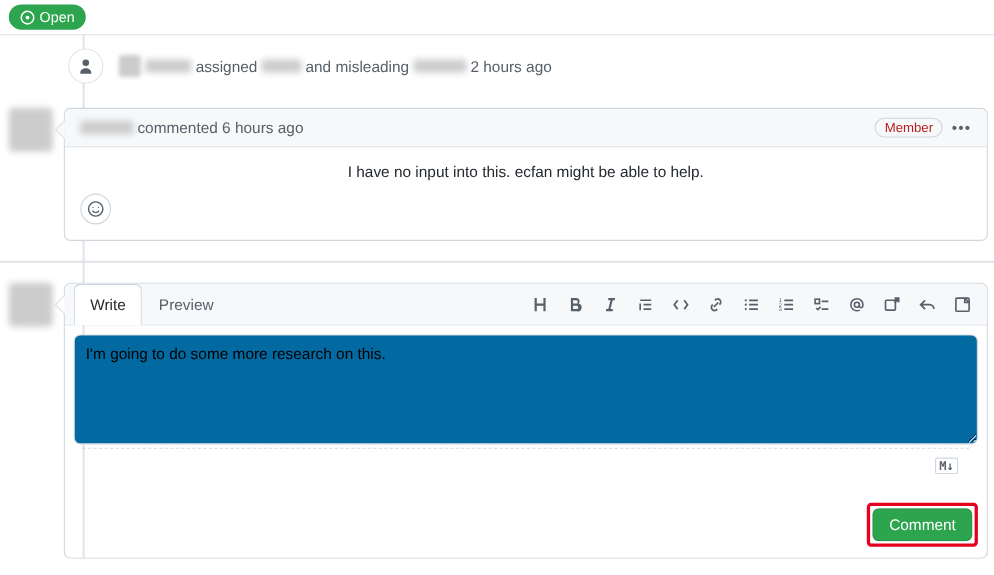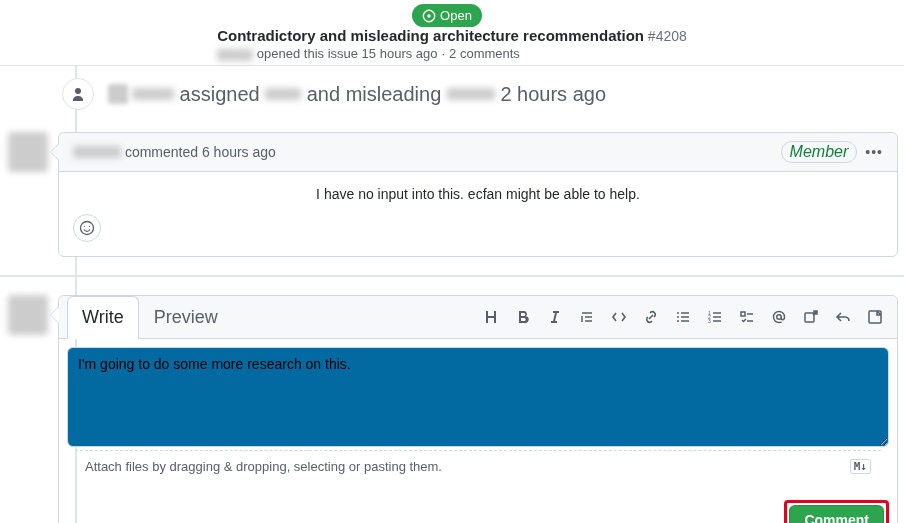--- a/index.html
+++ b/index.html
@@ -1,80 +1,70 @@
 <!DOCTYPE html>
 <html><head>
 <meta charset="utf-8">
 <style>
 * { box-sizing: border-box; margin: 0; padding: 0; }
 body { font-family: -apple-system, BlinkMacSystemFont, "Segoe UI", Helvetica, Arial, sans-serif; font-size: 14px; color: #24292e; background: #fff; }
-.header { display: flex; align-items: center; padding: 4px 8px; border-bottom: 1px solid #e1e4e8; flex-direction: column; }
+.header { display: flex; align-items: center; padding: 4px 8px; border-bottom: 1px solid #e1e4e8; }
 .status-badge { display: inline-flex; align-items: center; background: #2da44e; color: #fff; padding: 4px 10px; border-radius: 18px; font-weight: 500; font-size: 13px; margin-right: 10px; }
 .status-badge svg { margin-right: 4px; }
 .header-text { flex:1; }
 .issue-title { font-size: 15px; font-weight: 600; }
 .issue-num { color: #6a737d; font-weight: 400; }
 .subhead { font-size: 13px; color: #586069; margin-top: 2px; }
 .blur { filter: blur(3px); background: #ccc; color: transparent; display: inline-block; height: 12px; border-radius: 2px; vertical-align: middle; }
 .main { position: relative; padding-left: 58px; padding-right: 6px; }
 .timeline-line { position: absolute; left: 75px; top: 0; bottom: 0; width: 2px; background: #e1e4e8; }
-.timeline-item { display: flex; align-items: center; padding: 12px 0 12px 4px; position: relative; font-size: 20px; color: #586069; }
+.timeline-item { display: flex; align-items: center; padding: 12px 0 12px 4px; position: relative; font-size: 14px; color: #586069; }
 .tl-icon { width: 32px; height: 32px; border: 1px solid #e1e4e8; border-radius: 50%; background: #fff; display: flex; align-items: center; justify-content: center; margin-right: 10px; position: relative; z-index:1; }
 .avatar-sm { width: 20px; height: 20px; background: #ccc; border-radius: 3px; filter: blur(2px); margin: 0 4px; }
 .comment-wrap { position: relative; margin-top: 10px; margin-bottom: 10px; z-index: 1; }
 .comment-avatar { position: absolute; left: -50px; top: 0; width: 40px; height: 40px; background: #ccc; border-radius: 4px; filter: blur(3px); }
 .comment-box { border: 1px solid #d0d7de; border-radius: 6px; background: #fff; }
 .comment-box::before { content: ""; position: absolute; left: -8px; top: 12px; width: 0; height: 0; border-top: 8px solid transparent; border-bottom: 8px solid transparent; border-right: 8px solid #d0d7de; }
 .comment-box::after { content: ""; position: absolute; left: -7px; top: 12px; width: 0; height: 0; border-top: 8px solid transparent; border-bottom: 8px solid transparent; border-right: 8px solid #f6f8fa; }
 .comment-head { display: flex; align-items: center; background: #f6f8fa; padding: 8px 14px; border-bottom: 1px solid #d0d7de; border-radius: 6px 6px 0 0; font-size: 14px; color: #586069; justify-content: center; }
 .comment-head .fill { flex:1; }
-.member-badge { border: 1px solid #d0d7de; border-radius: 20px; padding: 1px 8px; font-size: 16px; color: #15803d; margin-right: 8px; font-style: italic; }
+.member-badge { border: 1px solid #d0d7de; border-radius: 20px; padding: 1px 8px; font-size: 12px; color: #b91c1c; margin-right: 8px; }
 .kebab { color: #586069; letter-spacing: 1px; cursor: pointer; }
 .comment-body { padding: 14px; text-align: center; }
 .reaction { margin-top: 12px; width: 28px; height: 28px; border: 1px solid #d0d7de; border-radius: 50%; display: flex; align-items: center; justify-content: center; color: #586069; cursor: pointer; }
 .divider { border-top: 2px solid #e1e4e8; margin: 18px -58px 18px -58px; }
 .compose-wrap { position: relative; z-index: 1; margin-top: 12px; }
 .compose-avatar { position: absolute; left: -50px; top: 0; width: 40px; height: 40px; background: #ccc; border-radius: 4px; filter: blur(3px); }
 .compose-box { border: 1px solid #d0d7de; border-radius: 6px; }
 .compose-box::before { content: ""; position: absolute; left: -8px; top: 12px; width: 0; height: 0; border-top: 8px solid transparent; border-bottom: 8px solid transparent; border-right: 8px solid #d0d7de; }
 .compose-box::after { content: ""; position: absolute; left: -7px; top: 12px; width: 0; height: 0; border-top: 8px solid transparent; border-bottom: 8px solid transparent; border-right: 8px solid #fff; }
 .tab-row { display: flex; align-items: center; border-bottom: 1px solid #d0d7de; background: #f6f8fa; border-radius: 6px 6px 0 0; padding: 0 8px; }
-.tab { padding: 10px 14px; font-size: 18px; color: #586069; cursor: pointer; background: transparent; border: 1px solid transparent; margin-bottom: -1px; }
+.tab { padding: 10px 14px; font-size: 14px; color: #586069; cursor: pointer; background: transparent; border: 1px solid transparent; margin-bottom: -1px; }
 .tab.active { background: #fff; border: 1px solid #d0d7de; border-bottom-color: #fff; border-radius: 6px 6px 0 0; color: #24292e; }
 .toolbar { margin-left: auto; display: flex; gap: 16px; align-items: center; padding-right: 6px; }
 .toolbar span { color: #57606a; cursor: pointer; display: inline-flex; }
 .textarea-wrap { padding: 8px; }
 textarea { width: 100%; min-height: 100px; border: 1px solid #d0d7de; border-radius: 6px; padding: 8px 10px; font-family: inherit; font-size: 14px; resize: vertical; background: #0369a1; }
 .attach-row { border-top: 1px dashed #d0d7de; padding: 8px 10px; font-size: 13px; color: #586069; display: flex; align-items: center; margin: 0 8px; }
 .attach-row .md { margin-left: auto; font-family: monospace; font-size: 11px; border: 1px solid #d0d7de; padding: 0 3px; border-radius: 2px; font-weight: bold; }
 .footer { display: flex; justify-content: flex-end; padding: 10px 8px; }
-.comment-btn { background: #2da44e; color: #fff; border: 1px solid rgba(27,31,36,0.15); padding: 6px 14px; border-radius: 6px; font-size: 14px; font-weight: 700; cursor: pointer; }
+.comment-btn { background: #2da44e; color: #fff; border: 1px solid rgba(27,31,36,0.15); padding: 6px 14px; border-radius: 6px; font-size: 14px; font-weight: 400; cursor: pointer; }
 .red-highlight { border: 3px solid #e6001f; padding: 2px; border-radius: 4px; }
 </style>
 </head>
 <body>
 
 <div class="header">
   <span class="status-badge">
     <svg width="14" height="14" viewBox="0 0 16 16" fill="none" stroke="white" stroke-width="1.6">
         <circle cx="8" cy="8" r="6.5"></circle>
         <circle cx="8" cy="8" r="2" fill="white" stroke="none"></circle>
       </svg>
     <span>Open</span>
   </span>
-  <div class="header-text">
-    <div>
-      <span class="issue-title">Contradictory and misleading architecture recommendation</span>
-      <span class="issue-num">#4208</span>
-    </div>
-    <div class="subhead">
-      <span class="blur" style="width:36px"></span>
-      <span>opened this issue 15 hours ago · 2 comments</span>
-    </div>
-  </div>
 </div>
 
 <div class="main">
   <div class="timeline-line"></div>
 
   <div class="timeline-item">
     <div class="tl-icon">
       <svg width="16" height="16" viewBox="0 0 16 16" fill="#57606a">
           <path d="M8 8a3 3 0 1 0 0-6 3 3 0 0 0 0 6Zm-5 6c0-2.5 2.5-4 5-4s5 1.5 5 4v1H3v-1Z"></path>
         </svg>
@@ -194,21 +184,20 @@
               <svg width="16" height="16" viewBox="0 0 16 16" fill="none" stroke="#57606a" stroke-width="1.5">
                 <rect x="2" y="2" width="12" height="12" rx="1"></rect>
                 <path d="M10 2l4 4M10 2v4h4"></path>
               </svg>
             </span>
         </div>
       </div>
       <div class="textarea-wrap">
         <textarea style="">I'm going to do some more research on this.</textarea>
         <div class="attach-row">
-          <span>Attach files by dragging &amp; dropping, selecting or pasting them.</span>
           <span class="md">M↓</span>
         </div>
       </div>
       <div class="footer">
         <span class="red-highlight">
           <button class="comment-btn">Comment</button>
         </span>
       </div>
     </div>
   </div>

